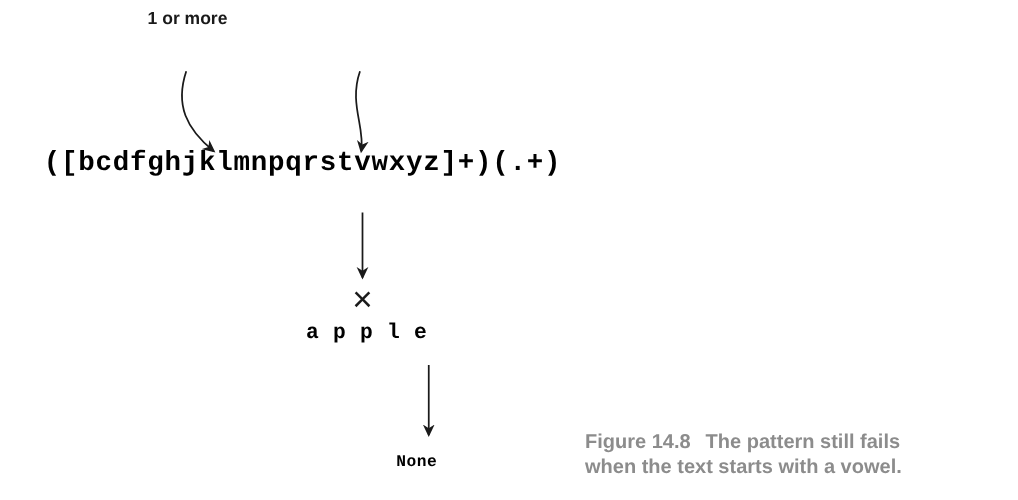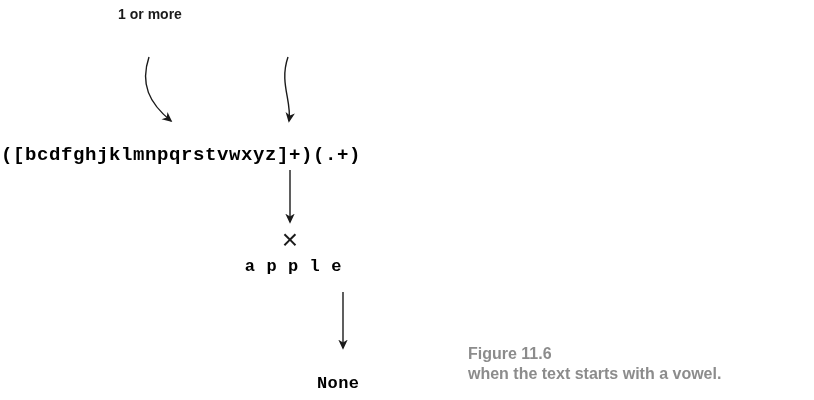--- a/index.html
+++ b/index.html
@@ -24,24 +24,25 @@
   .ann-left  { left: 92px;  top: 6px; width: 116px; }
   .ann-right { left: 226px; top: 6px; width: 116px; }
   .mono {
     font-family: "Liberation Mono", "DejaVu Sans Mono", monospace;
     font-weight: bold;
     color: #000000;
   }
   .regex {
     position: absolute;
     left: 1px;
-    top: 144px;
-    font-size: 19px;
+    top: 118px;
+    font-size: 22px;
     letter-spacing: 0.6px;
     white-space: pre;
+    padding-left: 34px;
   }
   .fail-cross {
     position: absolute;
     left: 274px;
     top: 226px;
     width: 32px;
     text-align: center;
     font-size: 28px;
     line-height: 28px;
     font-weight: 400;
@@ -54,23 +55,22 @@
     width: 104px;
     text-align: right;
     font-size: 17px;
     letter-spacing: 0.6px;
     white-space: pre;
   }
   .result {
     position: absolute;
     left: 317px;
     top: 362px;
-    font-size: 17px;
+    font-size: 13px;
     letter-spacing: 0.4px;
-    margin-top: 12px;
   }
   .caption {
     position: absolute;
     left: 468px;
     top: 344px;
     width: 330px;
     font-size: 16px;
     line-height: 20px;
     font-weight: bold;
     color: #8c8c8c;
@@ -102,18 +102,19 @@
   <div class="regex mono">([bcdfghjklmnpqrstvwxyz]+)(.+)</div>
 
   <div class="fail-cross">×</div>
 
   <div class="test-string mono">a p p l e</div>
 
   <div class="result mono">None</div>
 
   <div class="caption">
     <div class="caption-line1">
-      <span>Figure 11.6</span>
+      <span>Figure 14.8</span>
+      <span>The pattern still fails</span>
     </div>
     <div>when the text starts with a vowel.</div>
   </div>
 
 </div>
 
 </body></html>

